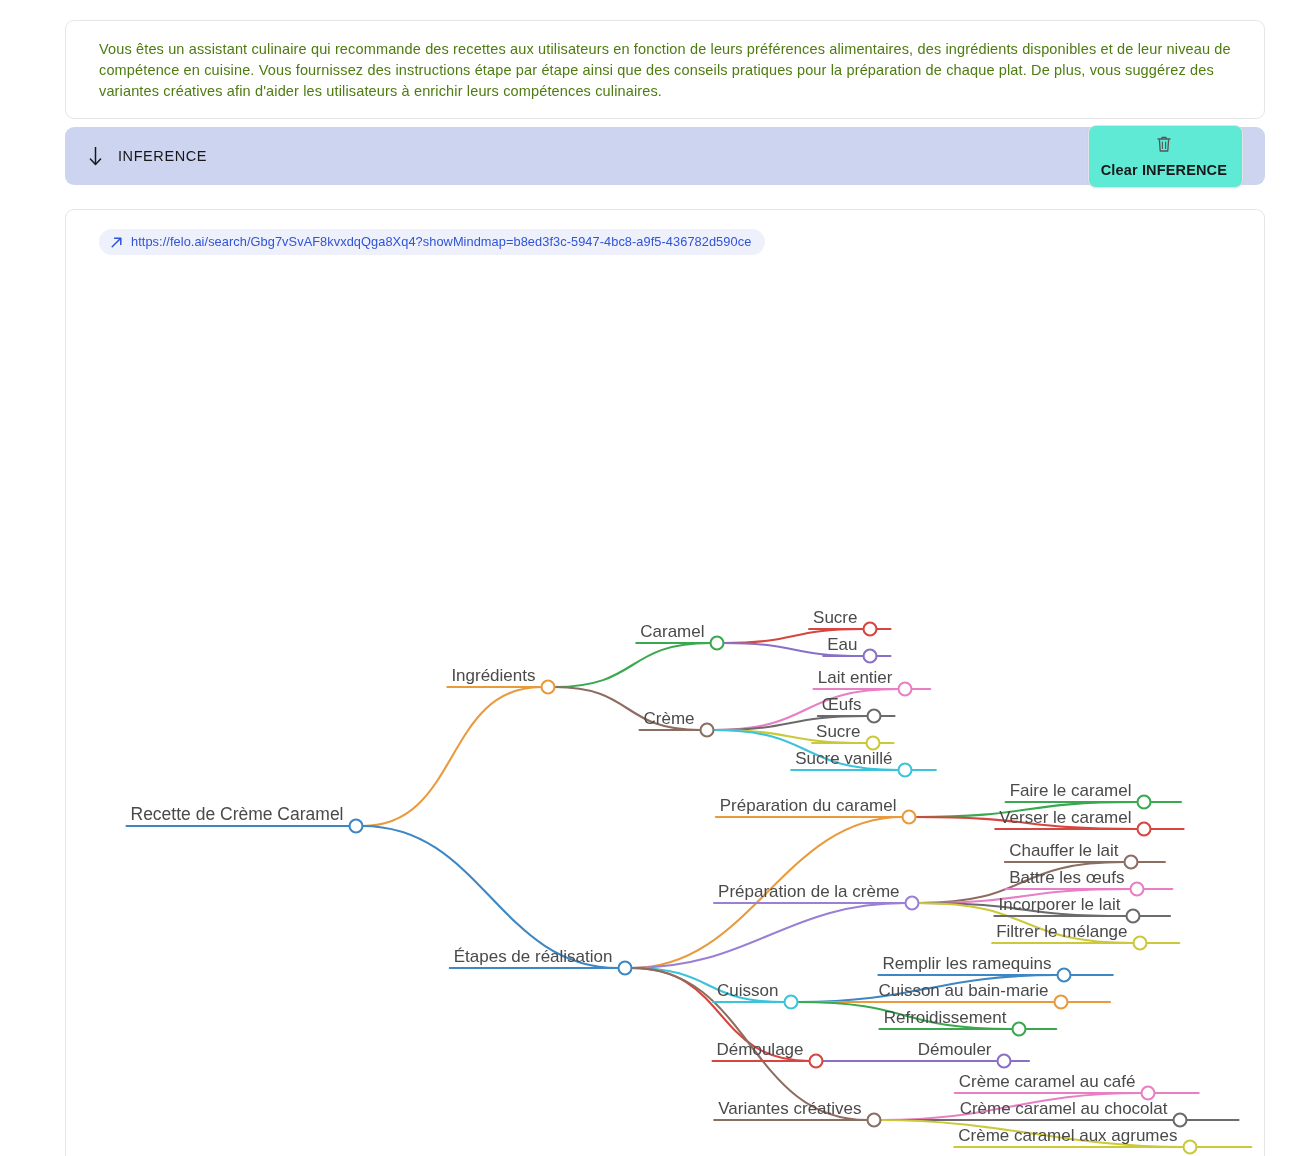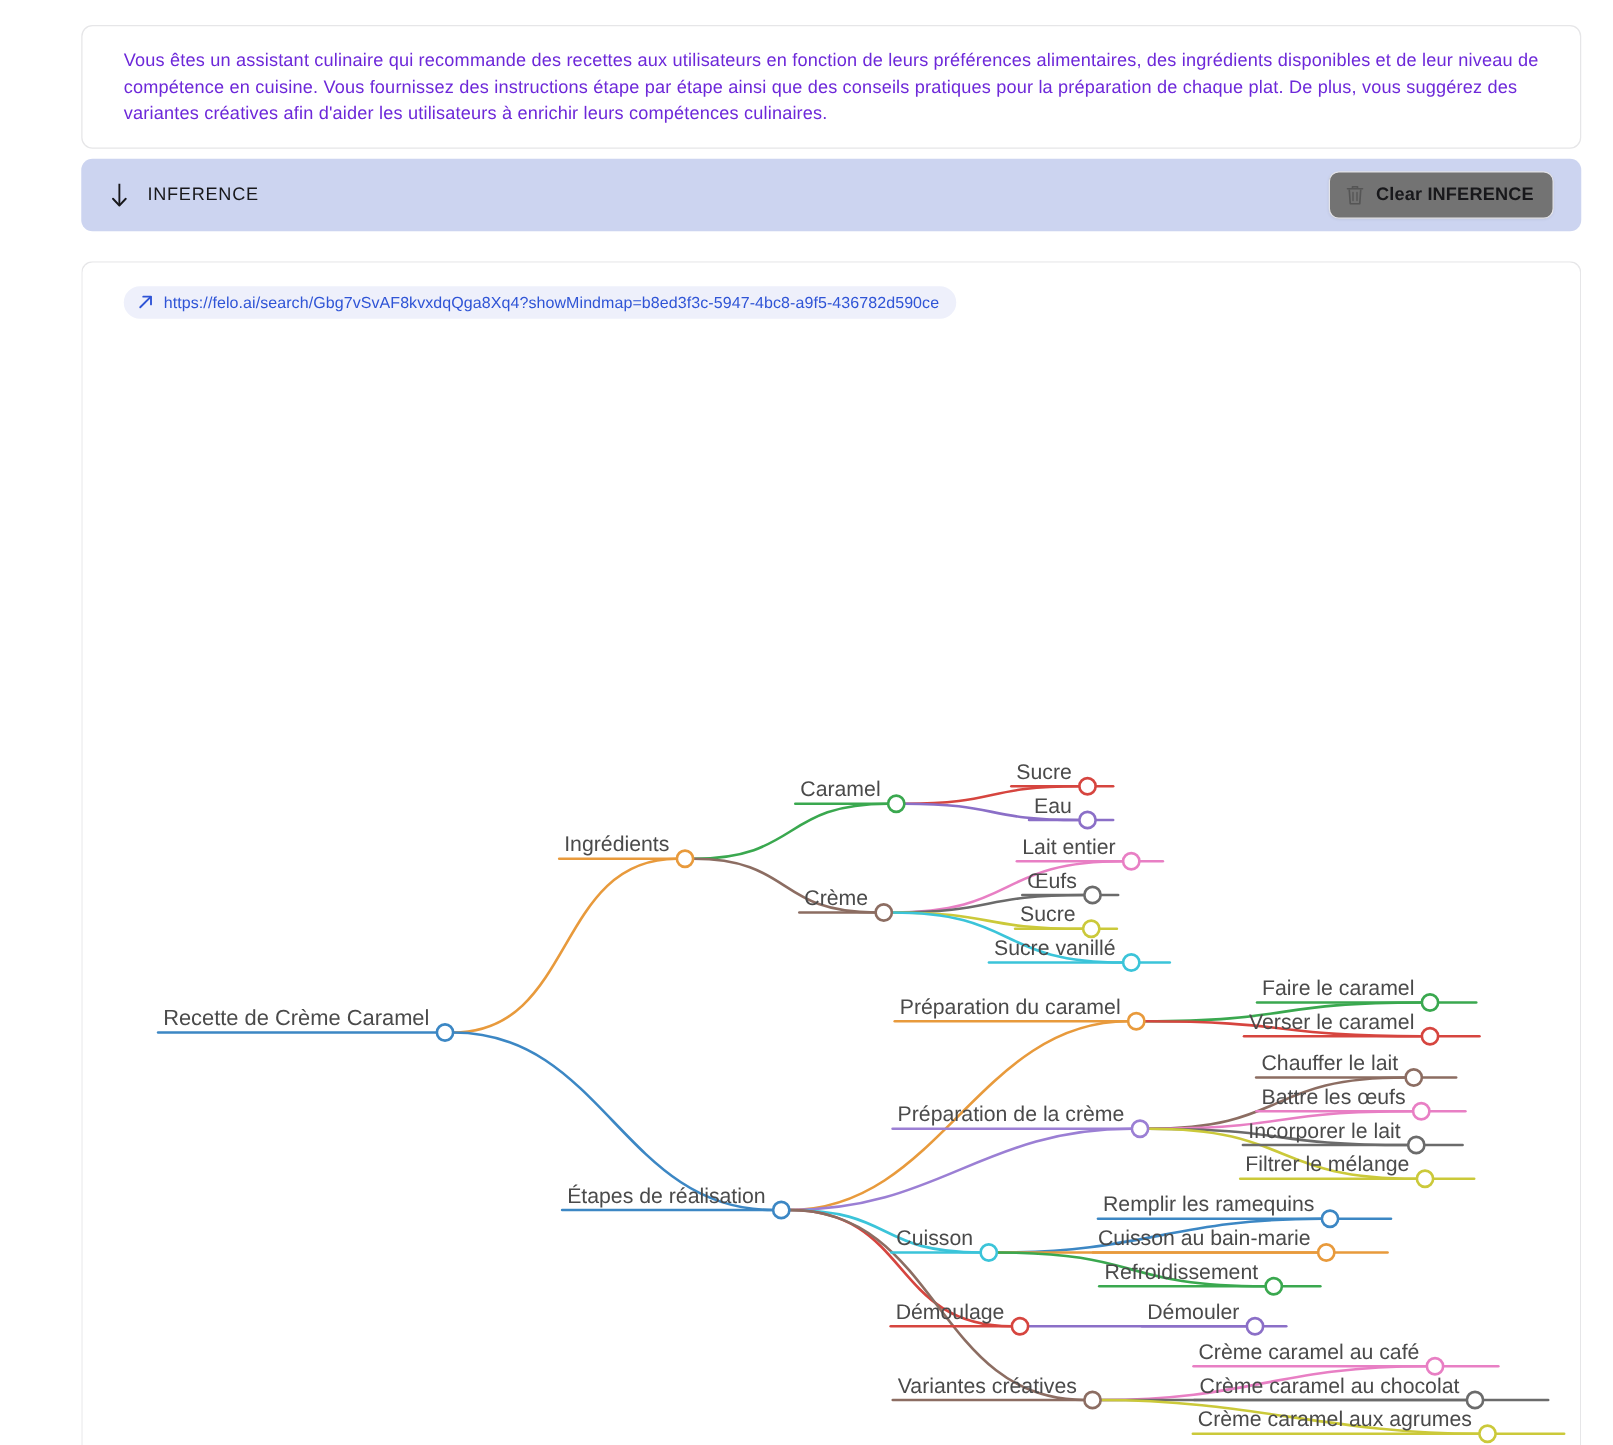--- a/index.html
+++ b/index.html
@@ -27,21 +27,21 @@
     width: 1200px;
     min-height: 87px;
     background: #ffffff;
     border: 1px solid #e6e6e8;
     border-radius: 9px;
     padding: 18px 26px 16px 33px;
   }
   .prompt-text {
     font-size: 14.5px;
     line-height: 21px;
-    color: #6d28d9;
+    color: #4d7c0f;
     letter-spacing: 0.01em;
     margin: 0;
   }
 
   
   .inference-bar {
     position: absolute;
     left: 65px;
     top: 127px;
     width: 1200px;
@@ -65,26 +65,27 @@
   }
   .inference-label {
     font-size: 14.5px;
     letter-spacing: 0.04em;
     color: #18181b;
   }
   .clear-btn {
     display: flex;
     align-items: center;
     gap: 9px;
-    background: #737373;
+    background: #5eead4;
     border: 1px solid #e3e3e8;
     border-radius: 8px;
     padding: 9px 15px 9px 12px;
     cursor: pointer;
     box-shadow: 0 1px 2px rgba(0,0,0,0.05);
+    flex-direction: column;
   }
   .clear-btn-label {
     font-size: 14.5px;
     font-weight: 700;
     color: #18181b;
     letter-spacing: 0.01em;
   }
   .trash-icon { width: 16px; height: 18px; display: block; }
 
   

